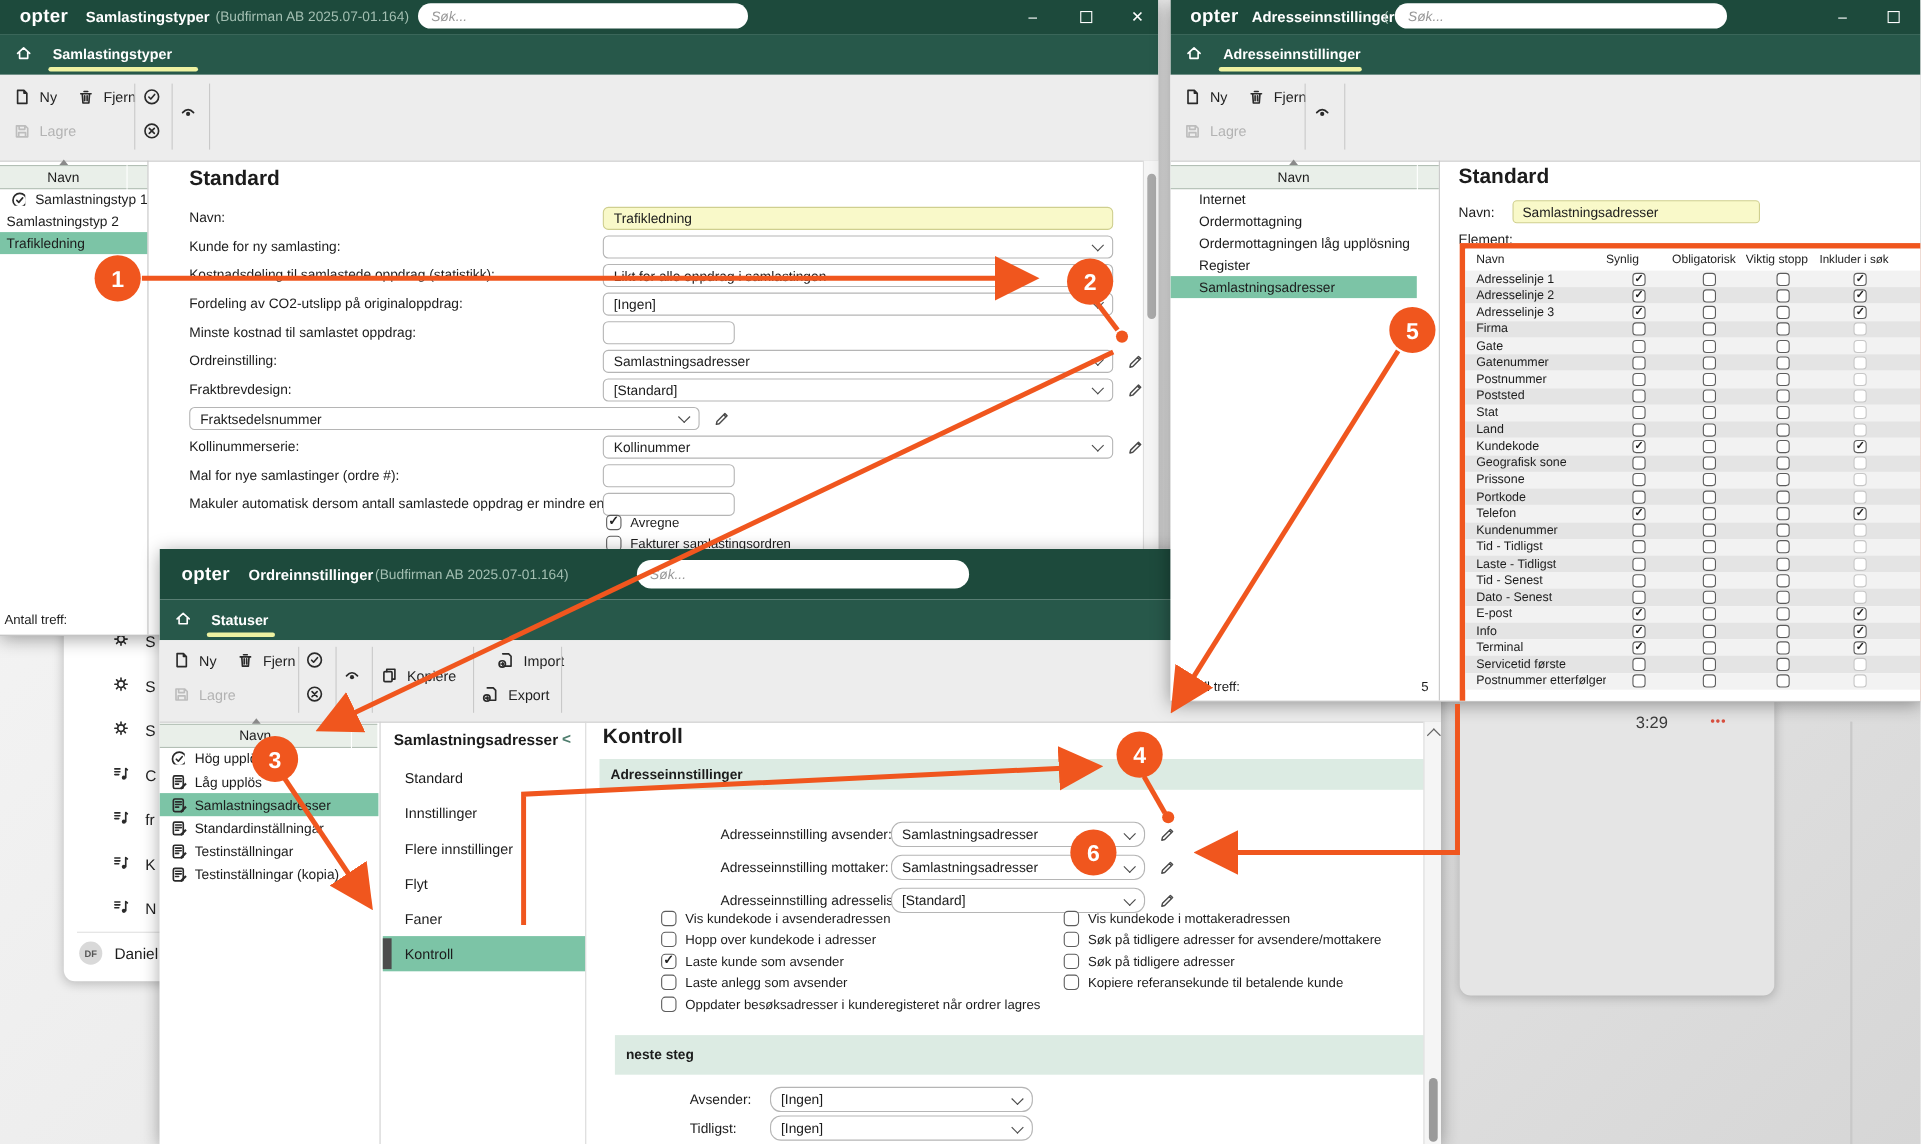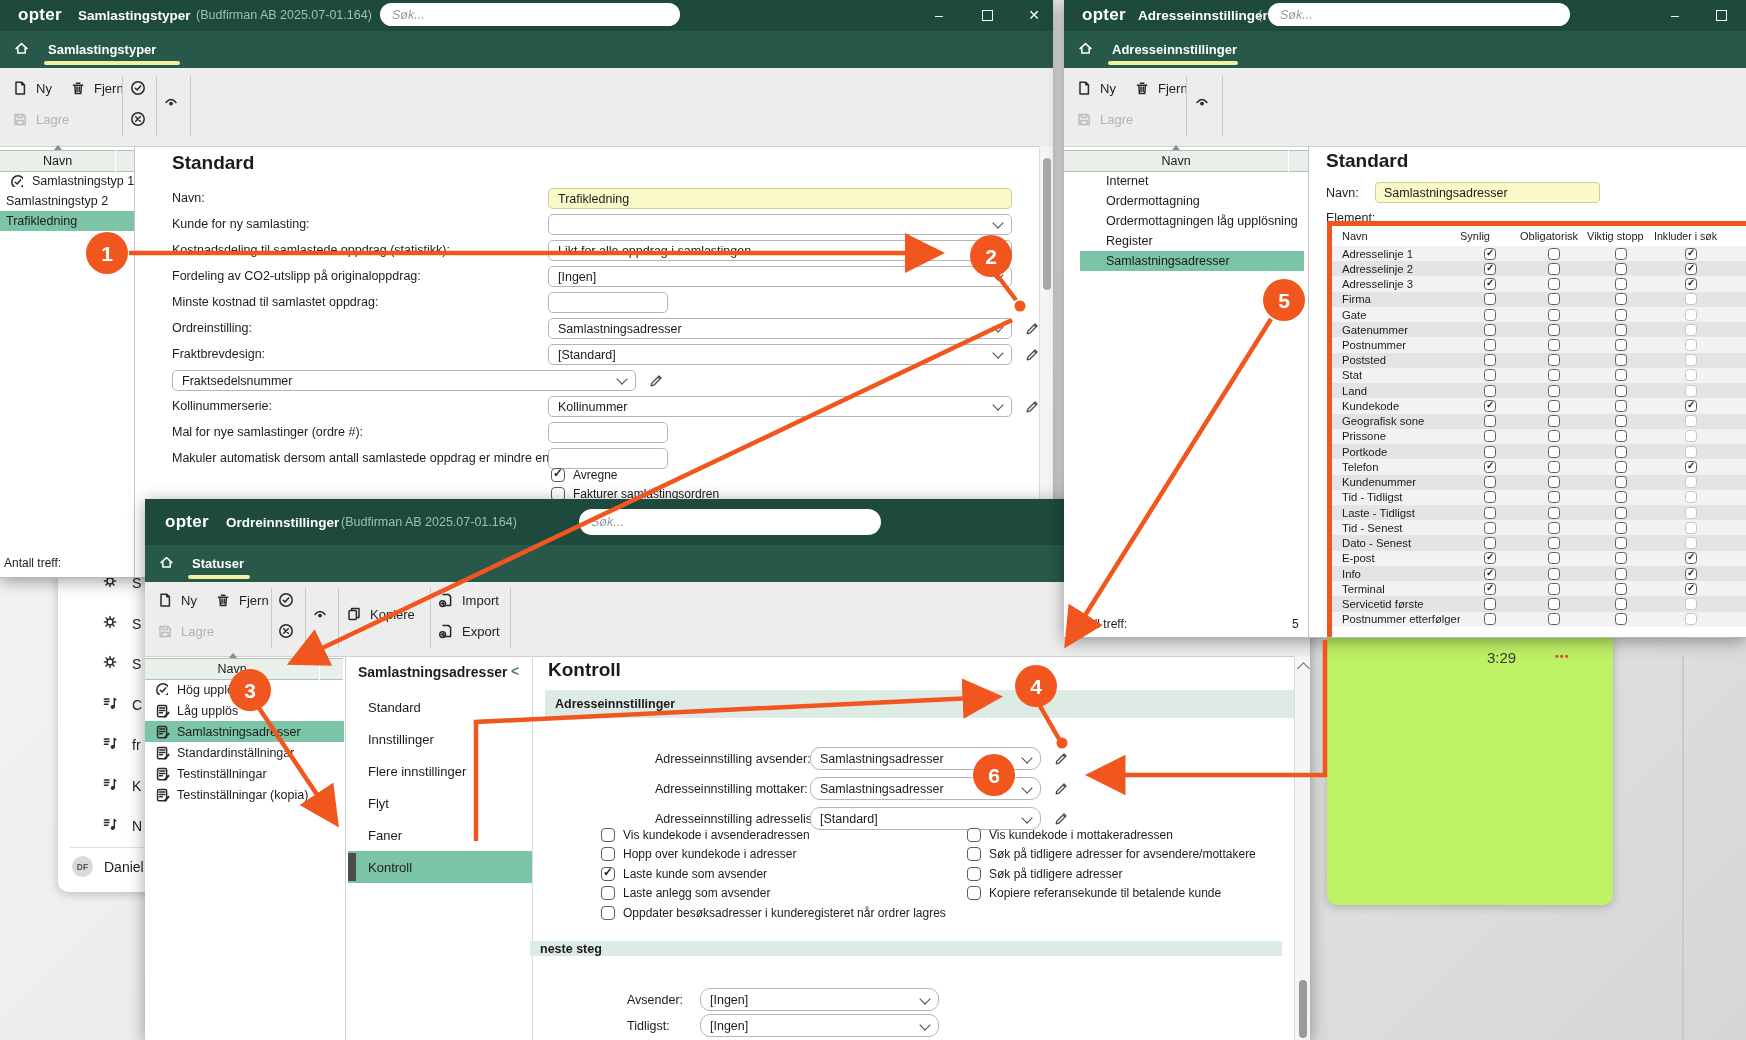--- a/index.html
+++ b/index.html
@@ -231,21 +231,21 @@
           </svg>
         </span>
         <span>N</span>
       </div>
     </div>
   <div class="abs" style="left:12px;top:302px;right:12px;height:1px;background:#e0e0e0"></div>
   <div class="avatar" style="left:14px;top:311px">DF</div>
   <div class="abs" style="left:46px;top:314px;font-size:14px">Daniel</div>
 </div>
 
-<div class="card" style="left:1327px;top:637px;width:286px;height:268px;background:#bef264;border-radius:0 0 10px 10px">
+<div class="card" style="left:1327px;top:637px;width:286px;height:268px;background:#e5e5e5;border-radius:0 0 10px 10px">
   <div class="abs" style="left:160px;top:12px;font-size:15px;color:#3a3a3a">3:29</div>
   <div class="abs" style="left:228px;top:13px;font-size:11px;letter-spacing:1px;color:#d94f3f;font-weight:bold">•••</div>
 </div>
 <div class="abs" style="left:1682px;top:656px;width:2px;height:384px;background:#c9c9c9"></div>
 
 <div class="win" id="win1" style="left:0;top:0;width:1053px;height:577px">
   <div class="tbar" style="height:31px">
     <span class="logo" style="left:18px;top:5px">opter</span>
     <span class="wtitle" style="left:78px;top:8px">Samlastingstyper</span>
     <span class="wsub" style="left:196px;top:8px">(Budfirman AB 2025.07-01.164)</span>
@@ -522,21 +522,21 @@
         </svg>
       </span>
     <span class="tsep" style="left:193px;top:6px;height:60px"></span>
     <span class="tbtn" style="left:201px;top:24px">
         <svg class="ic">
           <use href="#i-copy"></use>
         </svg>
         <span>Kopiere</span>
       </span>
     <span class="tsep" style="left:285px;top:6px;height:60px"></span>
-    <span class="tbtn" style="left:293px;top:10px">
+    <span class="tbtn" style="left:307px;top:10px">
         <svg class="ic">
           <use href="#i-impexp"></use>
         </svg>
         <span>Import</span>
       </span>
     <span class="tbtn" style="left:293px;top:41px">
         <svg class="ic">
           <use href="#i-impexp"></use>
         </svg>
         <span>Export</span>
@@ -724,21 +724,21 @@
       <div class="c-row" style="height:19.5px">
         <span class="cbox"></span>
         <span>Laste anlegg som avsender</span>
       </div>
 
       <div class="c-row" style="height:19.5px">
         <span class="cbox"></span>
         <span>Oppdater besøksadresser i kunderegisteret når ordrer lagres</span>
       </div>
     </div>
-  <div class="band" style="left:385px;top:442px;width:752px;height:15px">
+  <div class="band" style="left:414px;top:442px;width:752px;height:36px">
       <span>neste steg</span>
     </div>
   <div class="abs" style="left:482px;top:489px">
 
       <div class="f-row k4">
         <div class="f-label">Avsender:</div>
         <div class="f-ctrl">
           <span class="f-val">[Ingen]</span>
           <span class="chev"></span>
         </div>
@@ -802,21 +802,21 @@
         </svg>
       </span>
     <span class="tsep" style="left:158px;top:8px;height:60px"></span>
   </div>
 
   <div class="lheader" style="left:0;top:150px;width:224px;height:20px">
       <span>Navn</span>
     </div>
   <span class="ltri" style="left:108px;top:145px"></span>
   <div class="lheader" style="left:225px;top:150px;width:19px;height:20px"></div>
-  <div class="abs" style="left:16px;top:171px;width:224px">
+  <div class="abs" style="left:0;top:171px;width:224px">
 
       <div class="lrow" style="height:20px;padding-left:26px">
         <span>Internet</span>
       </div>
 
       <div class="lrow" style="height:20px;padding-left:26px">
         <span>Ordermottagning</span>
       </div>
 
       <div class="lrow" style="height:20px;padding-left:26px">

